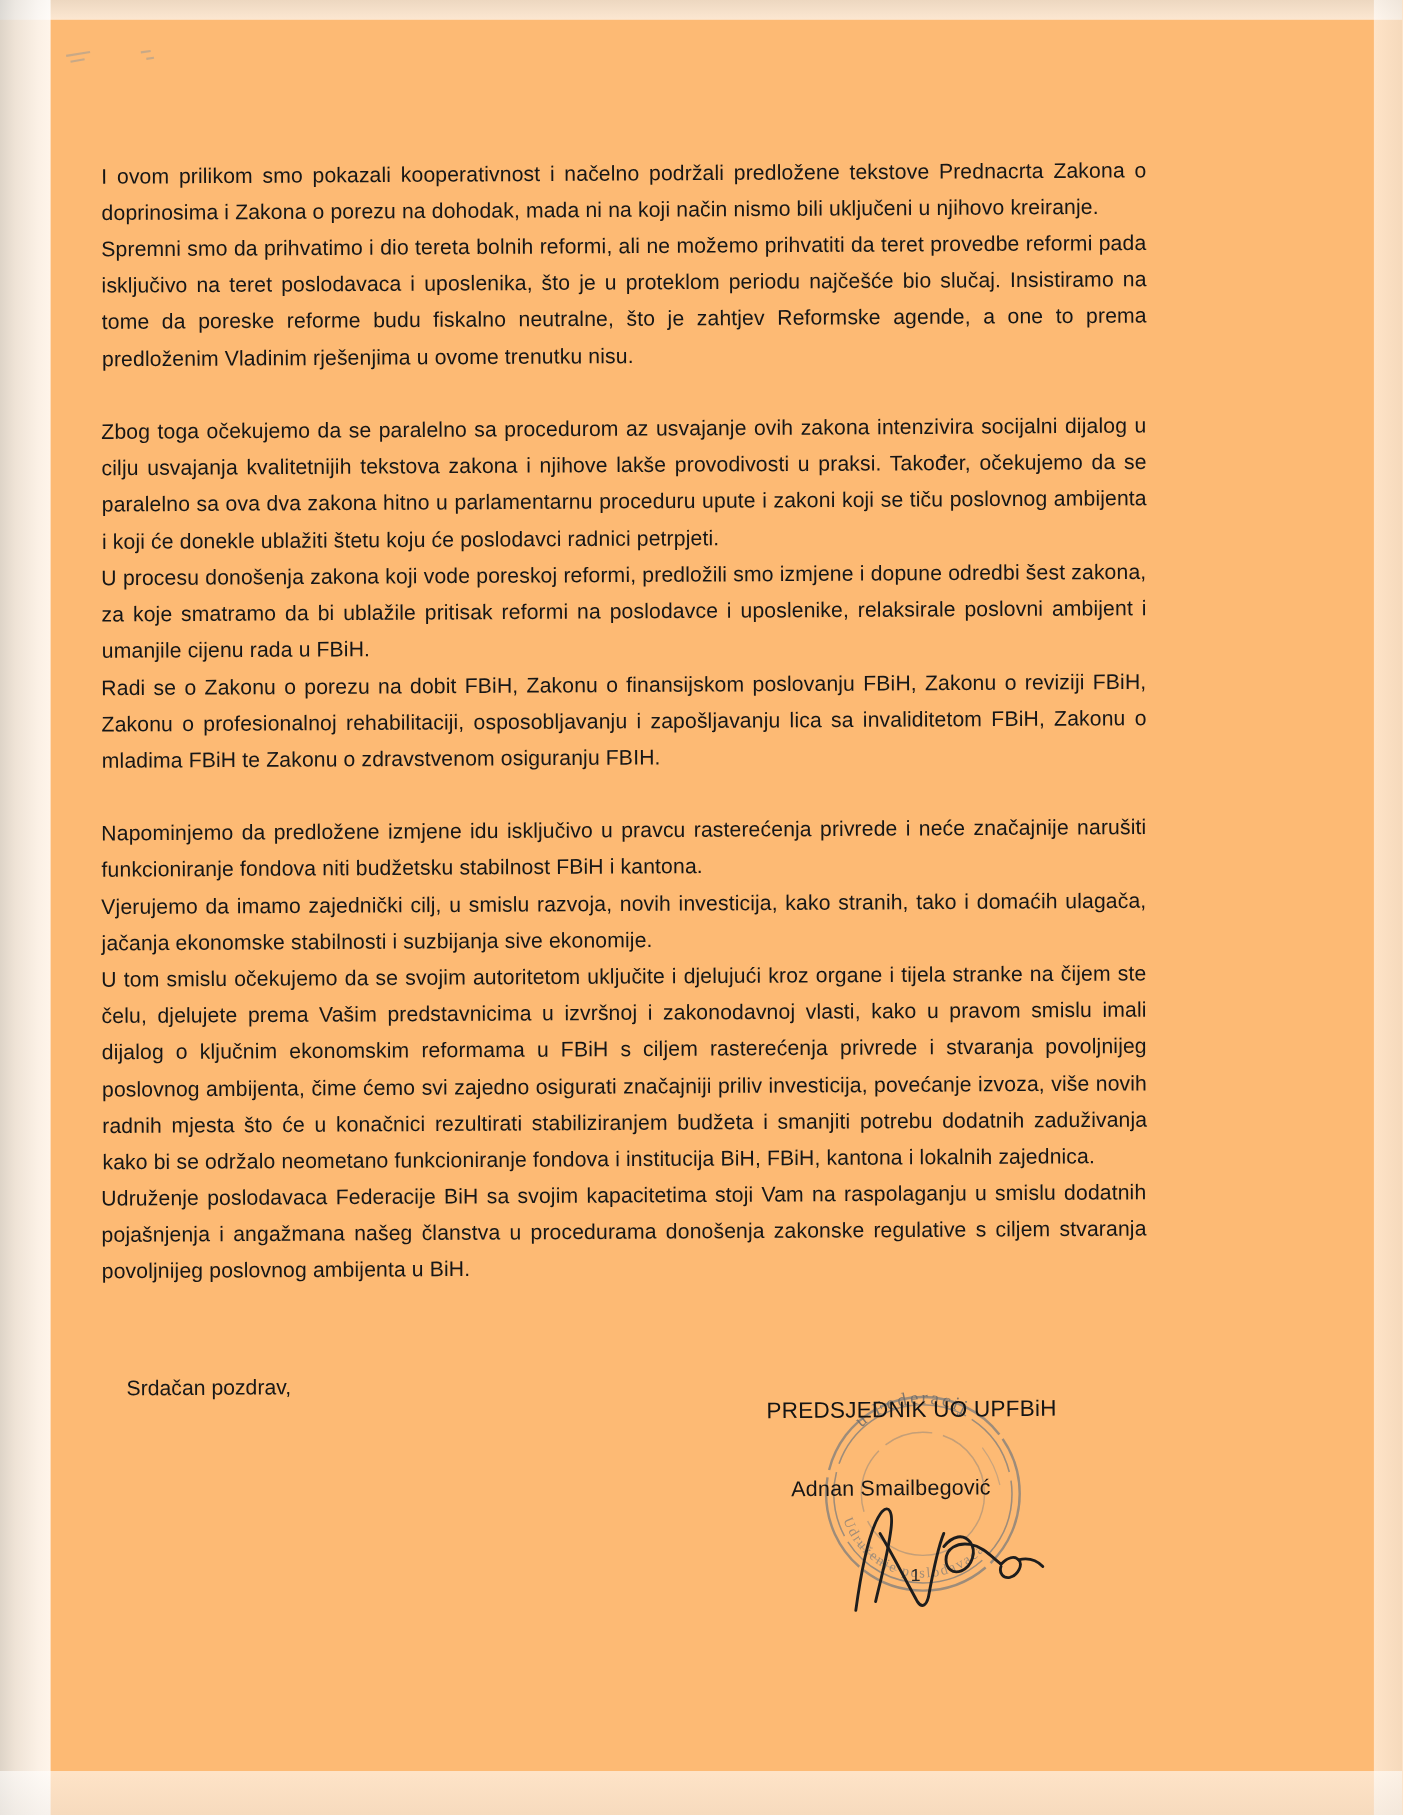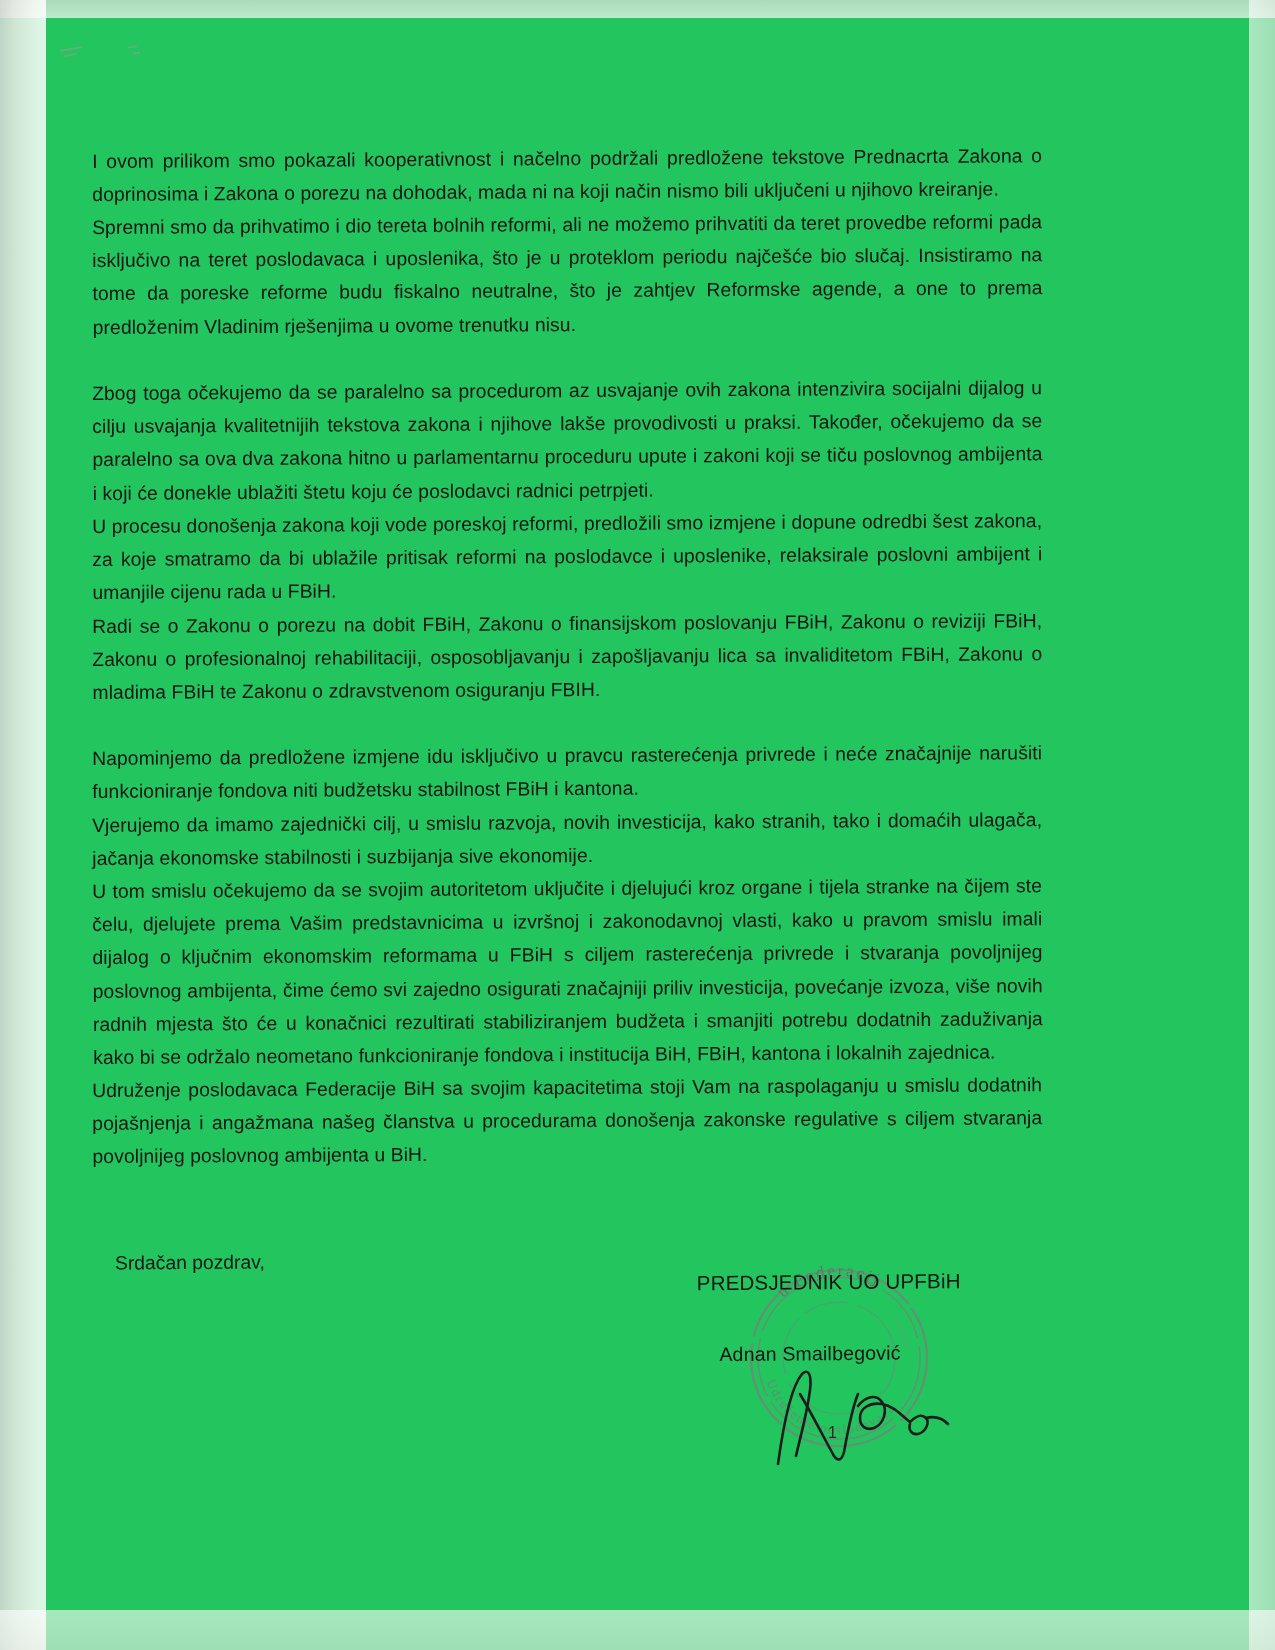--- a/index.html
+++ b/index.html
@@ -7,21 +7,21 @@
     padding: 0;
     background: #ffffff;
   }
   body {
     font-family: "Liberation Sans", sans-serif;
   }
   .page {
     position: relative;
     width: 1275px;
     height: 1650px;
-    background: #22c55e;
+    background: #fdba74;
     overflow: hidden;
   }
 
   
   .scan-edge-left {
     position: absolute;
     left: 0;
     top: 0;
     width: 46px;
     height: 1650px;

